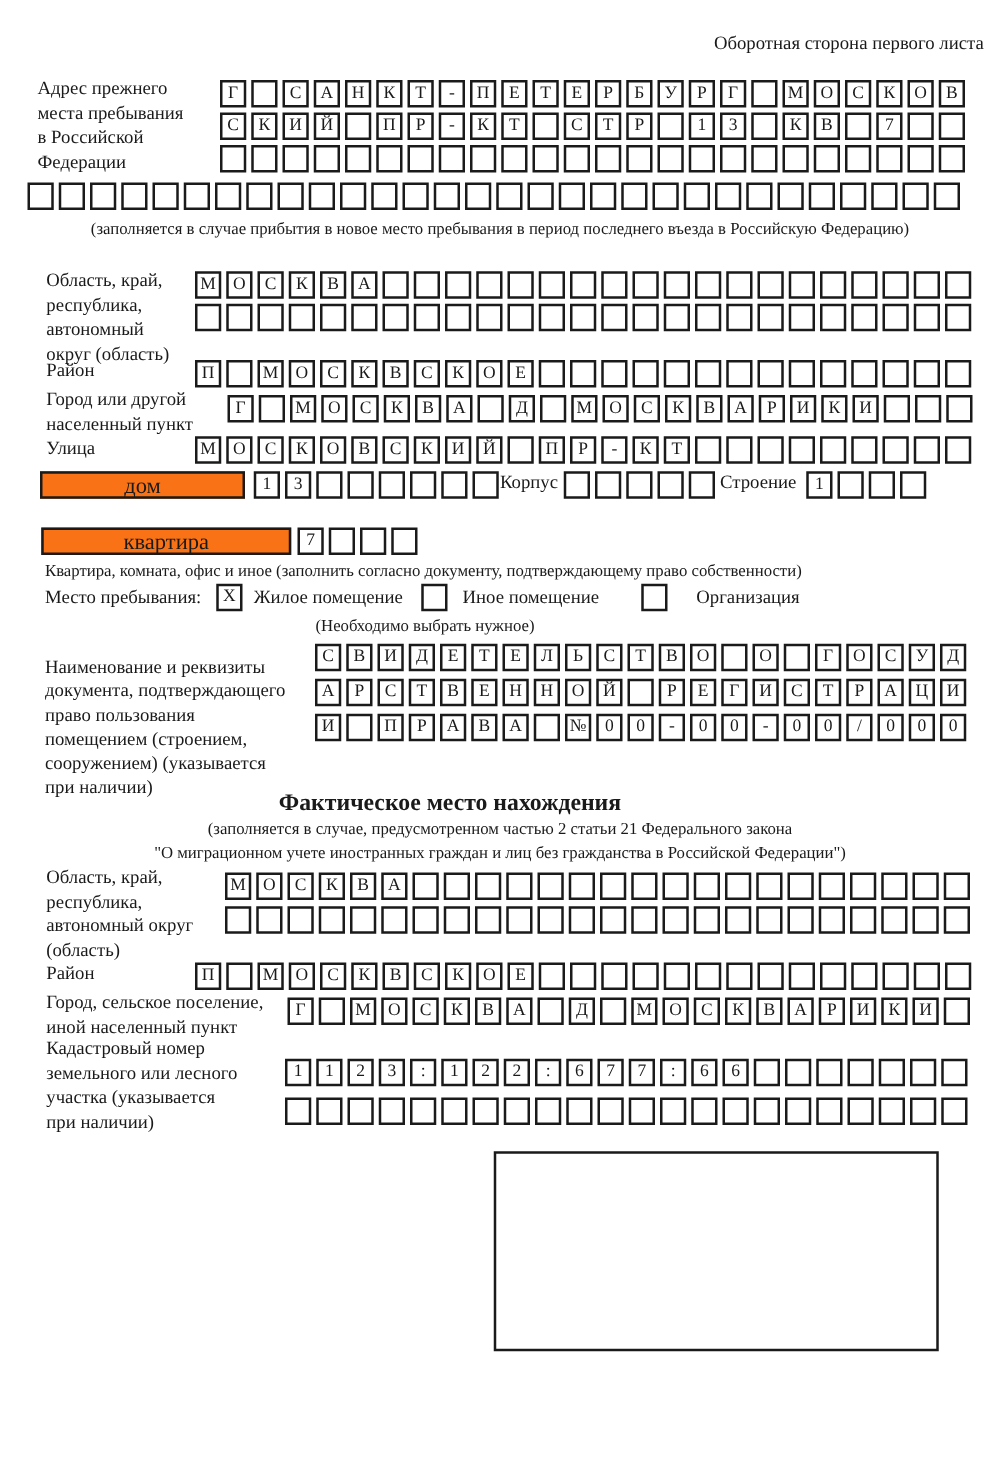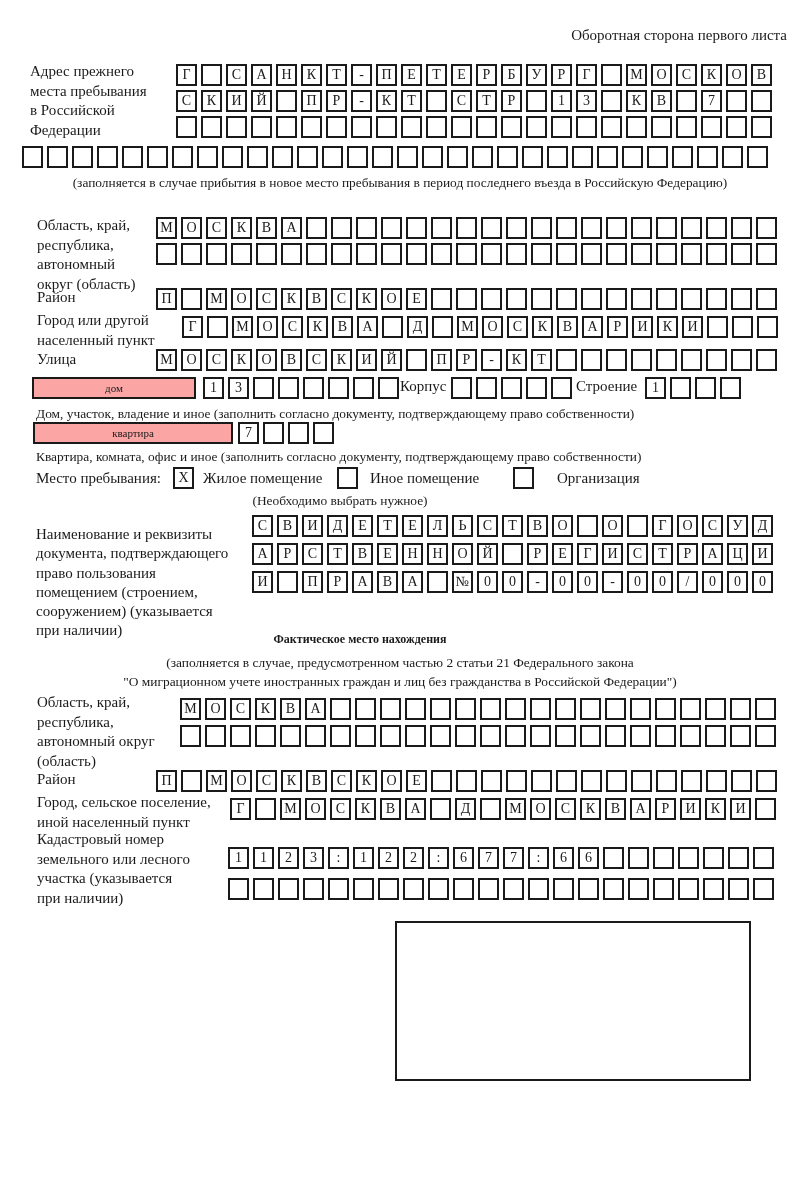--- a/index.html
+++ b/index.html
@@ -18,21 +18,21 @@
     flex:none;width:17px;height:18px;border:2px solid #1a1a1a;margin-right:4px;
     display:flex;align-items:center;justify-content:center;
     font-size:14px;line-height:1;background:#fff;
   }
   .cellbox{
     position:absolute;width:17px;height:18px;border:2px solid #1a1a1a;
     display:flex;align-items:center;justify-content:center;font-size:14px;background:#fff;
   }
   .widebox{
     position:absolute;border:2px solid #1a1a1a;display:flex;align-items:center;
-    justify-content:center;font-size:11px;background:#fca5a5;
+    justify-content:center;font-size:18px;background:#f97316;
   }
   .stamp{position:absolute;border:2px solid #1a1a1a;background:#fff;}
   .note{position:absolute;font-size:15px;padding-left:47px;}
   .inline-lbl{position:absolute;font-size:15px;white-space:nowrap;}
 </style>
 </head>
 <body>
 
 <div class="page">
 
@@ -320,21 +320,20 @@
       <span class="cell"></span>
       <span class="cell"></span>
     </div>
   <div class="inline-lbl" style="top:378px;left:576px;">Строение</div>
   <div class="cellrow" style="top:377px;left:645px;">
       <span class="cell">1</span>
       <span class="cell"></span>
       <span class="cell"></span>
       <span class="cell"></span>
     </div>
-  <div class="cap" style="top:405px;left:36px;width:730px;">Дом, участок, владение и иное (заполнить согласно документу, подтверждающему право собственности)</div>
 
   <div class="widebox" style="top:422px;left:33px;width:196px;height:18px;">квартира</div>
   <div class="cellrow" style="top:422px;left:238px;">
       <span class="cell">7</span>
       <span class="cell"></span>
       <span class="cell"></span>
       <span class="cell"></span>
     </div>
   <div class="cap" style="top:448px;left:36px;width:730px;">Квартира, комната, офис и иное (заполнить согласно документу, подтверждающему право собственности)</div>
 
@@ -416,21 +415,21 @@
       <span class="cell">0</span>
       <span class="cell">-</span>
       <span class="cell">0</span>
       <span class="cell">0</span>
       <span class="cell">/</span>
       <span class="cell">0</span>
       <span class="cell">0</span>
       <span class="cell">0</span>
     </div>
 
-  <div class="abs bold center" style="top:632px;left:0;width:720px;font-size:12px;">Фактическое место нахождения</div>
+  <div class="abs bold center" style="top:632px;left:0;width:720px;font-size:19px;">Фактическое место нахождения</div>
   <div class="cap center" style="top:654px;left:20px;width:760px;">(заполняется в случае, предусмотренном частью 2 статьи 21 Федерального закона</div>
   <div class="cap center" style="top:673px;left:20px;width:760px;">"О миграционном учете иностранных граждан и лиц без гражданства в Российской Федерации")</div>
 
   <div class="lbl" style="top:693px;left:37px;width:150px;">Область, край,
 республика,
 автономный округ
 (область)</div>
   <div class="cellrow" style="top:698px;left:180px;">
       <span class="cell">М</span>
       <span class="cell">О</span>

